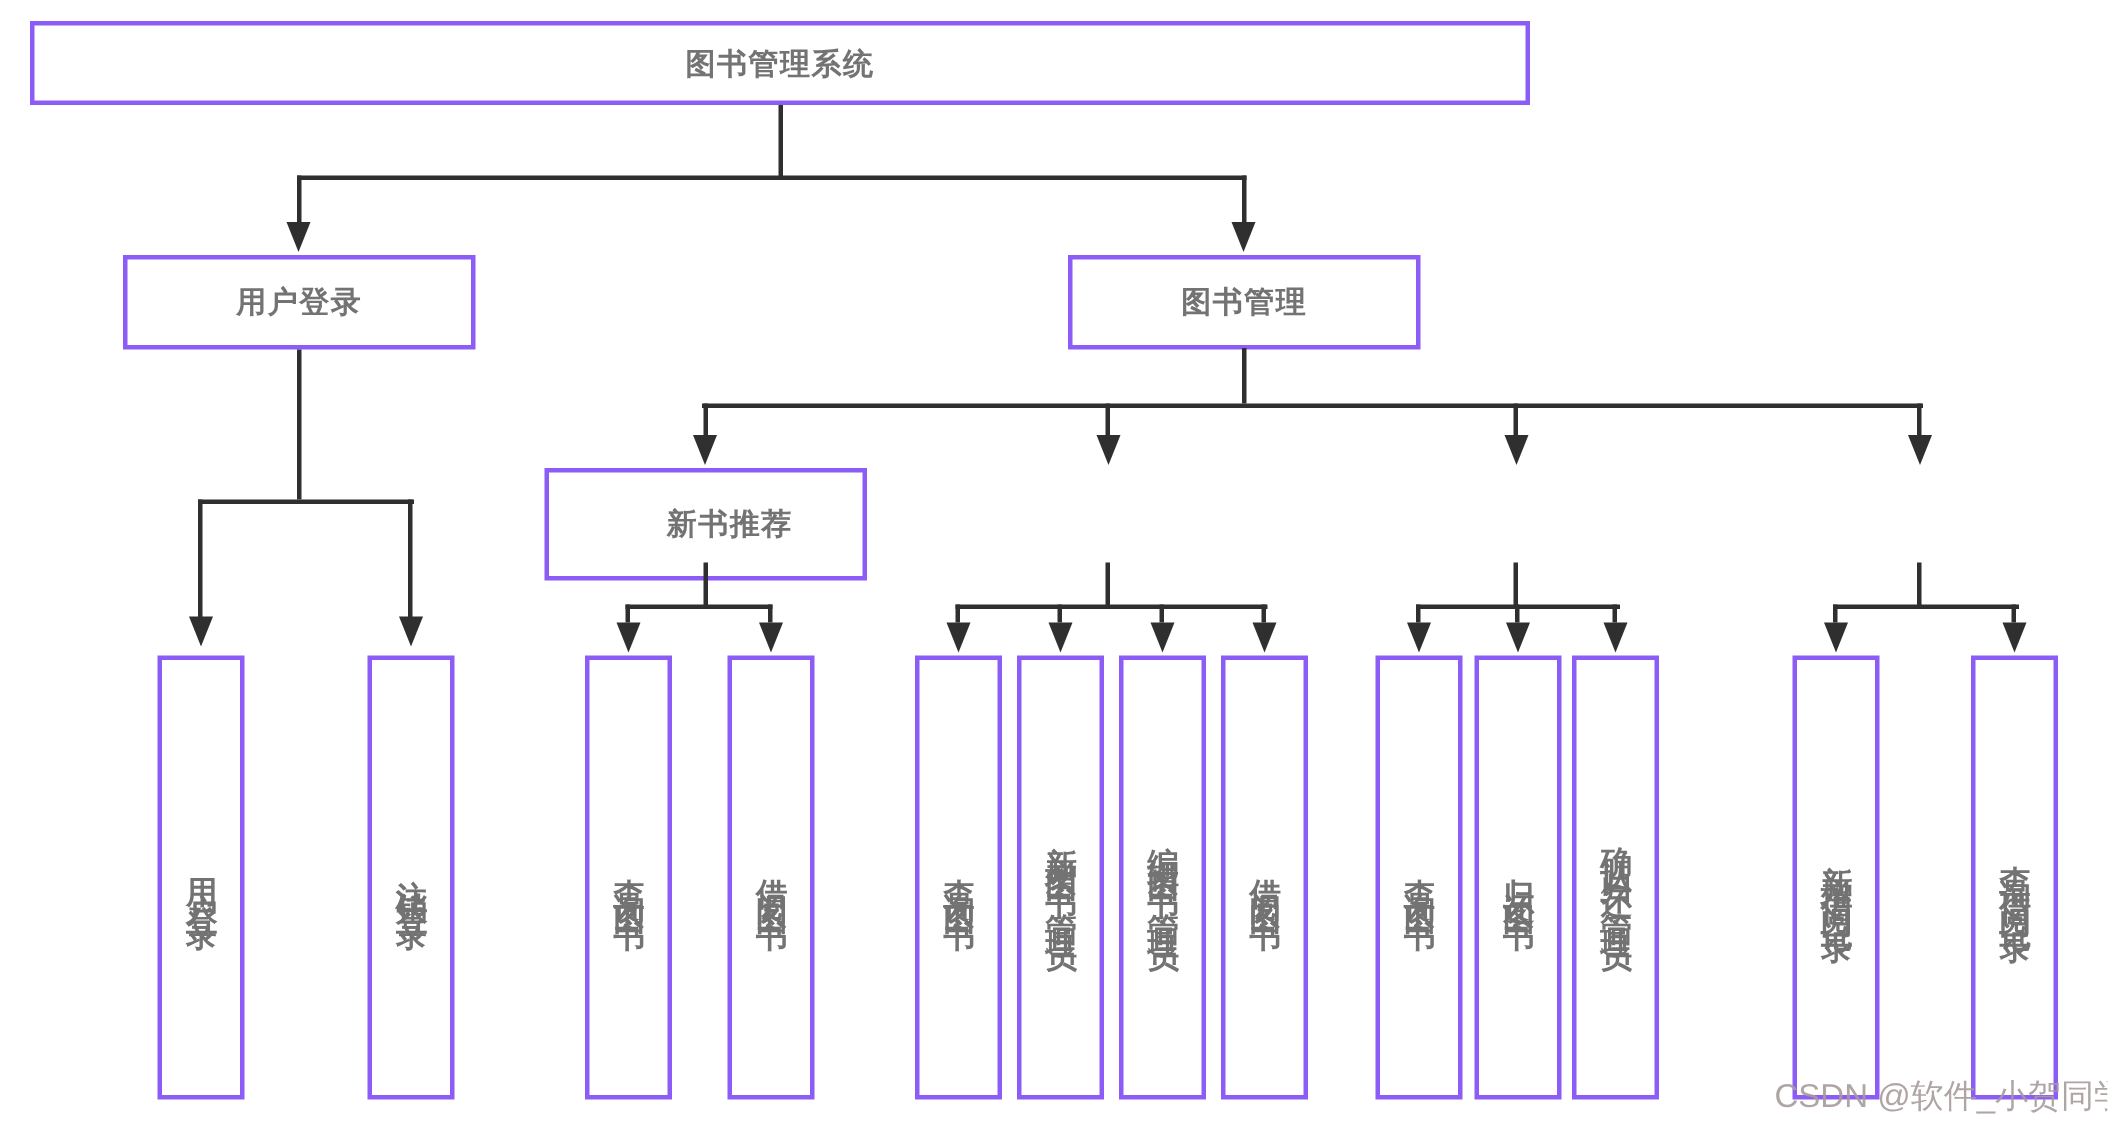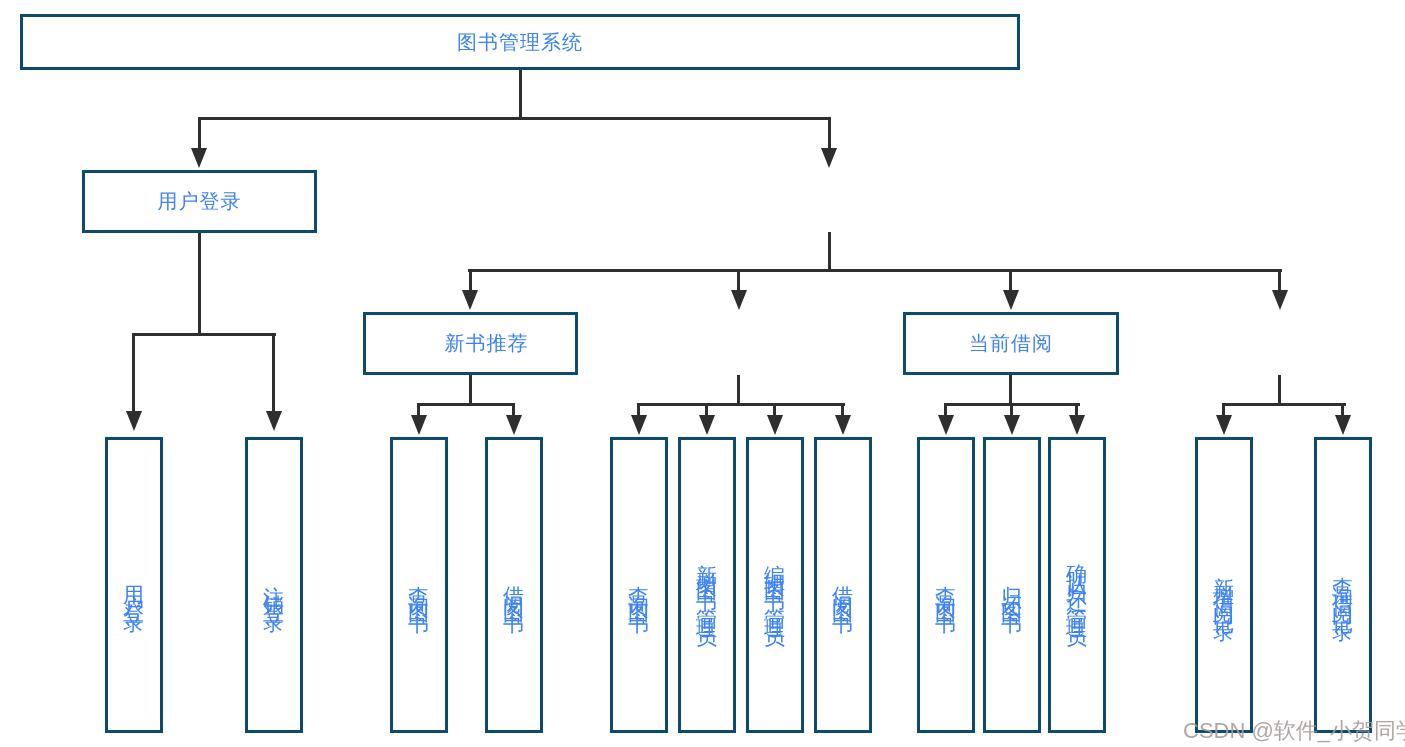--- a/index.html
+++ b/index.html
@@ -7,27 +7,28 @@
     position: relative;
     width: 1405px;
     height: 747px;
     background: #ffffff;
     font-family: "Liberation Sans", sans-serif;
     overflow: hidden;
   }
   .node {
     position: absolute;
     box-sizing: border-box;
-    border: 3px solid #0c4a6e;
+    border: 3px solid #8b5cf6;
     background: #ffffff;
-    color: #3b82f6;
+    color: #737373;
     display: flex;
     align-items: center;
     justify-content: center;
     text-align: center;
+    font-weight: bold;
   }
   .hnode { font-size: 20px; letter-spacing: 1px; }
   .root  { font-size: 20px; letter-spacing: 1px; }
   .leaf {
     writing-mode: vertical-rl;
     font-size: 21px;
     letter-spacing: 9px;
     line-height: 1;
     padding-top: 4px;
   }
@@ -63,41 +64,41 @@
   <div class="node root" style="left:20px; top:14px; width:1000px; height:56px;">图书管理系统</div>
 
   <div class="vline" style="left:519px; top:70px; height:49px;"></div>
   <div class="hline" style="left:198px; top:117px; width:633px;"></div>
   <div class="vline" style="left:198px; top:117px; height:33px;"></div>
   <div class="arrow" style="left:191px; top:148px;"></div>
   <div class="vline" style="left:828px; top:117px; height:33px;"></div>
   <div class="arrow" style="left:821px; top:148px;"></div>
 
   <div class="node hnode" style="left:82px; top:170px; width:235px; height:63px;">用户登录</div>
+  <div class="node hnode" style="left:712px; top:170px; width:235px; height:63px;">图书管理</div>
 
   <div class="vline" style="left:198px; top:233px; height:100px;"></div>
   <div class="hline" style="left:132px; top:333px; width:144px;"></div>
   <div class="vline" style="left:132px; top:333px; height:80px;"></div>
   <div class="arrow" style="left:126px; top:411px;"></div>
   <div class="vline" style="left:272px; top:333px; height:80px;"></div>
   <div class="arrow" style="left:266px; top:411px;"></div>
 
   <div class="vline" style="left:828px; top:232px; height:37px;"></div>
   <div class="hline" style="left:468px; top:269px; width:814px;"></div>
   <div class="vline" style="left:469px; top:269px; height:23px;"></div>
   <div class="arrow" style="left:462px; top:290px;"></div>
   <div class="vline" style="left:737px; top:269px; height:23px;"></div>
   <div class="arrow" style="left:731px; top:290px;"></div>
   <div class="vline" style="left:1009px; top:269px; height:23px;"></div>
   <div class="arrow" style="left:1003px; top:290px;"></div>
   <div class="vline" style="left:1278px; top:269px; height:23px;"></div>
   <div class="arrow" style="left:1272px; top:290px;"></div>
 
-  <div class="node hnode" style="left:363px; top:312px; width:215px; height:63px;padding-left:32px;">新书推荐</div>
-  <div class="node hnode" style="left:903px; top:312px; width:216px; height:63px;">当前借阅</div>
+  <div class="node hnode" style="left:363px; top:312px; width:215px; height:75px;padding-left:32px;">新书推荐</div>
 
   <div class="vline" style="left:469px; top:375px; height:31px;"></div>
   <div class="hline" style="left:417px; top:403px; width:98px;"></div>
   <div class="vline" style="left:417px; top:403px; height:12px;"></div>
   <div class="arrow" style="left:411px; top:415px;"></div>
   <div class="vline" style="left:512px; top:403px; height:12px;"></div>
   <div class="arrow" style="left:506px; top:415px;"></div>
 
   <div class="vline" style="left:737px; top:375px; height:31px;"></div>
   <div class="hline" style="left:637px; top:403px; width:208px;"></div>

